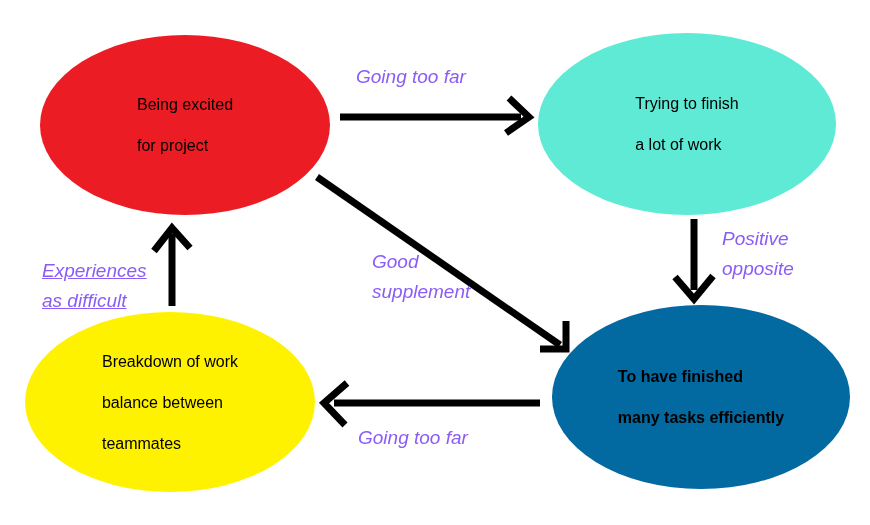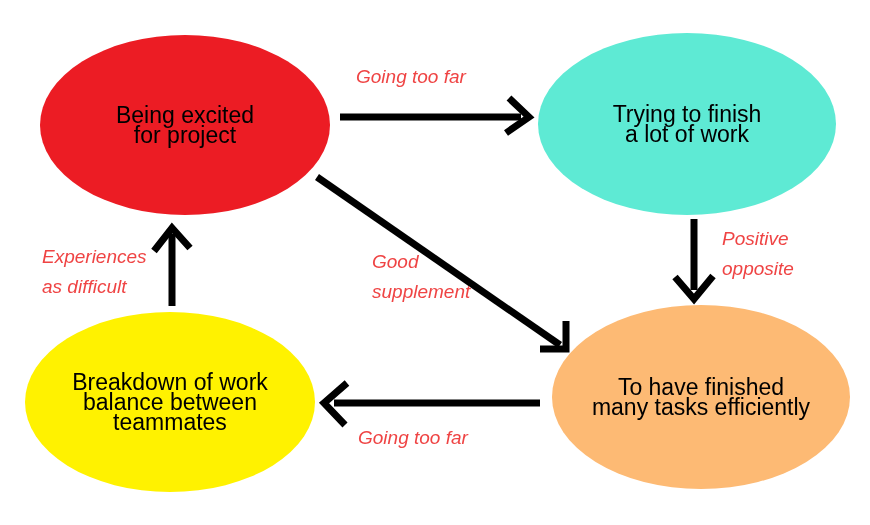--- a/index.html
+++ b/index.html
@@ -26,43 +26,43 @@
   .node {
     position: absolute;
     border-radius: 50%;
     display: flex;
     align-items: center;
     justify-content: center;
   }
   .node-label {
     display: block;
     white-space: pre-line;
-    text-align: center;
-    font-size: 23px;
-    line-height: 20px;
+    text-align: left;
+    font-size: 16px;
+    line-height: 41px;
     color: #000000;
   }
   .node-excited   { left: 40px;  top: 35px;  width: 290px; height: 180px; }
   .node-trying    { left: 538px; top: 33px;  width: 298px; height: 182px; }
   .node-finished  { left: 552px; top: 305px; width: 298px; height: 184px; }
   .node-breakdown { left: 25px;  top: 312px; width: 290px; height: 180px; }
 
   .edge-label {
     position: absolute;
     font-style: italic;
     font-size: 19px;
     line-height: 30px;
     white-space: pre-line;
-    color: #ef4444;
+    color: #8b5cf6;
   }
   .edge-label-0 { left: 356px; top: 62px;  }
   .edge-label-1 { left: 722px; top: 224px; }
   .edge-label-2 { left: 348px; top: 247px; margin-left: 24px; }
   .edge-label-3 { left: 358px; top: 423px; }
-  .edge-label-4 { left: 42px;  top: 242px; }
+  .edge-label-4 { left: 42px;  top: 256px; text-decoration: underline; }
 </style>
 </head>
 <body>
 
 <div class="canvas">
 
   <svg class="arrows" viewBox="0 0 870 525">
     <g fill="none" stroke-width="7" stroke-linejoin="miter" stroke="#000000">
       <g>
         <path d="M340,117 H521"></path>
@@ -90,21 +90,21 @@
   <div class="node node-excited" style="background-color: rgb(236, 28, 36);">
     <span class="node-label">Being excited
 for project</span>
   </div>
 
   <div class="node node-trying" style="background-color: #5eead4;">
     <span class="node-label">Trying to finish
 a lot of work</span>
   </div>
 
-  <div class="node node-finished" style="background-color: #fdba74;">
+  <div class="node node-finished" style="background-color: #0369a1; font-weight: bold;">
     <span class="node-label">To have finished
 many tasks efficiently</span>
   </div>
 
   <div class="node node-breakdown" style="background-color: rgb(255, 242, 0);">
     <span class="node-label">Breakdown of work
 balance between
 teammates</span>
   </div>
 

